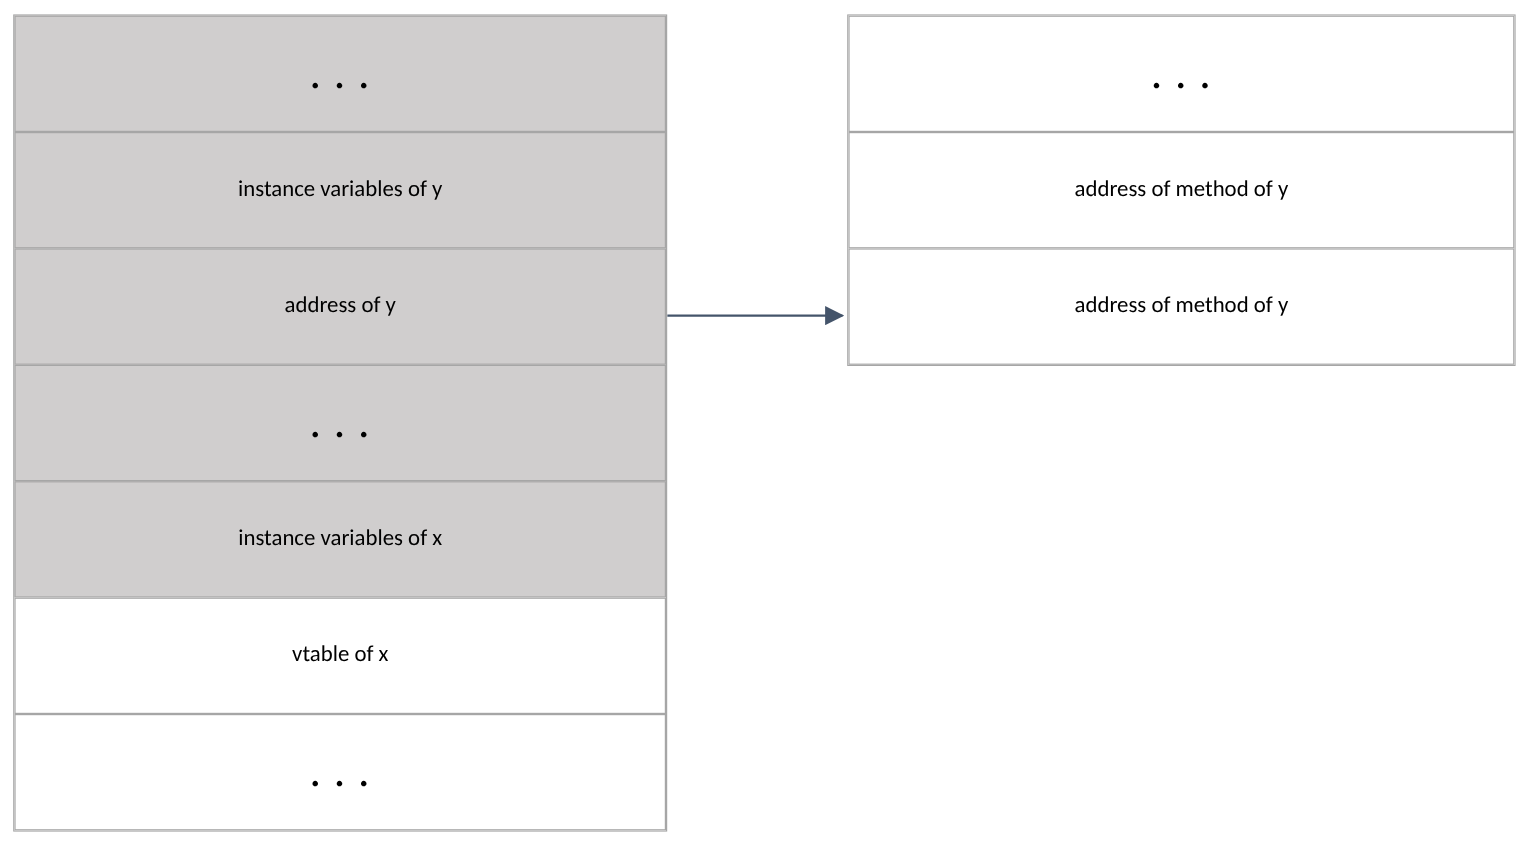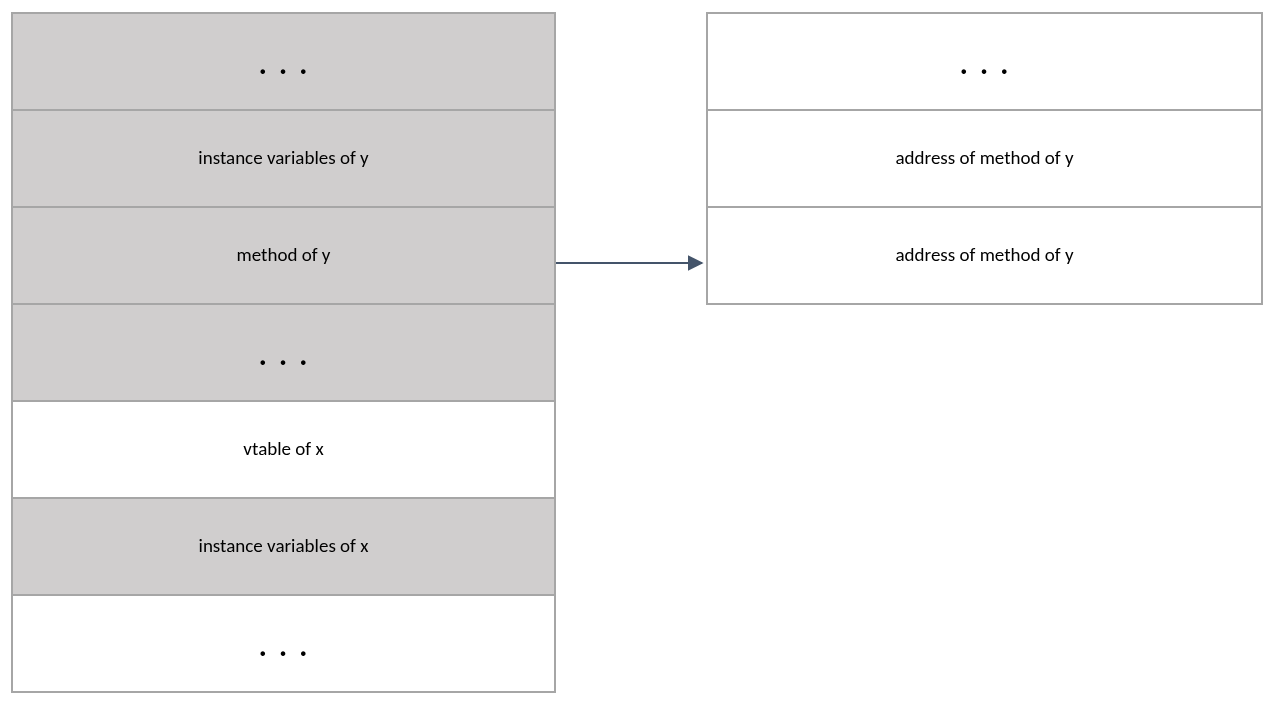--- a/index.html
+++ b/index.html
@@ -45,24 +45,24 @@
     height: 20px;
     pointer-events: none;
   }
 </style>
 </head>
 <body>
 
 <div id="left-table" class="table">
   <div class="cell shaded dots">. . .</div>
   <div class="cell shaded">instance variables of y</div>
-  <div class="cell shaded" id="vtable-y-cell">method of y</div>
+  <div class="cell shaded" id="vtable-y-cell">address of y</div>
   <div class="cell shaded dots">. . .</div>
+  <div class="cell shaded">instance variables of x</div>
   <div class="cell plain">vtable of x</div>
-  <div class="cell shaded">instance variables of x</div>
   <div class="cell plain dots">. . .</div>
 </div>
 
 <div id="right-table" class="table">
   <div class="cell plain dots">. . .</div>
   <div class="cell plain">address of method of y</div>
   <div class="cell plain">address of method of y</div>
 </div>
 
 <div class="arrow-wrap">

